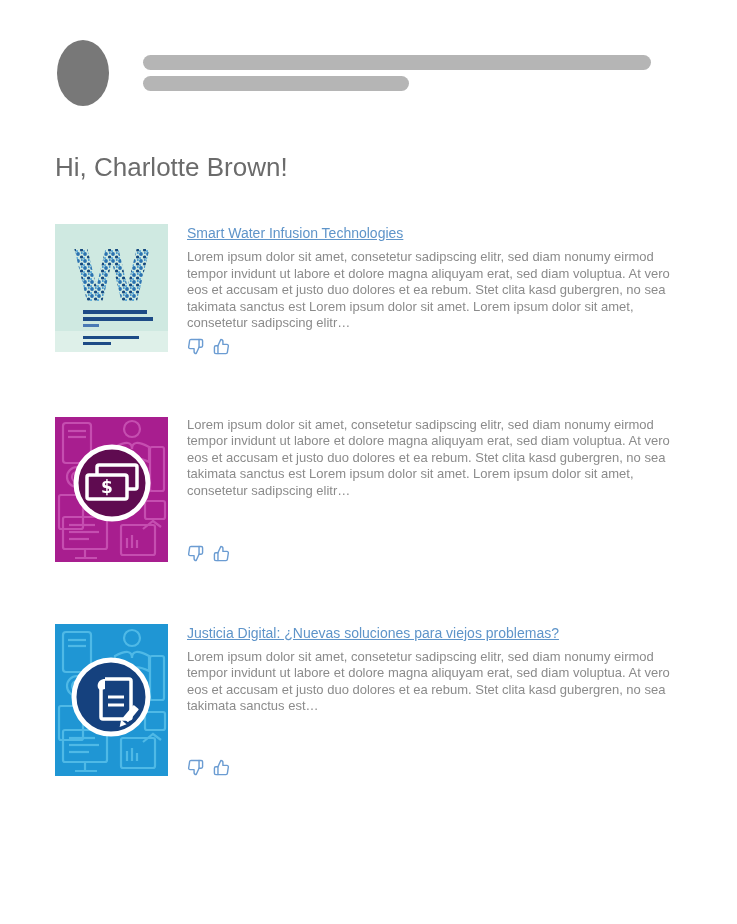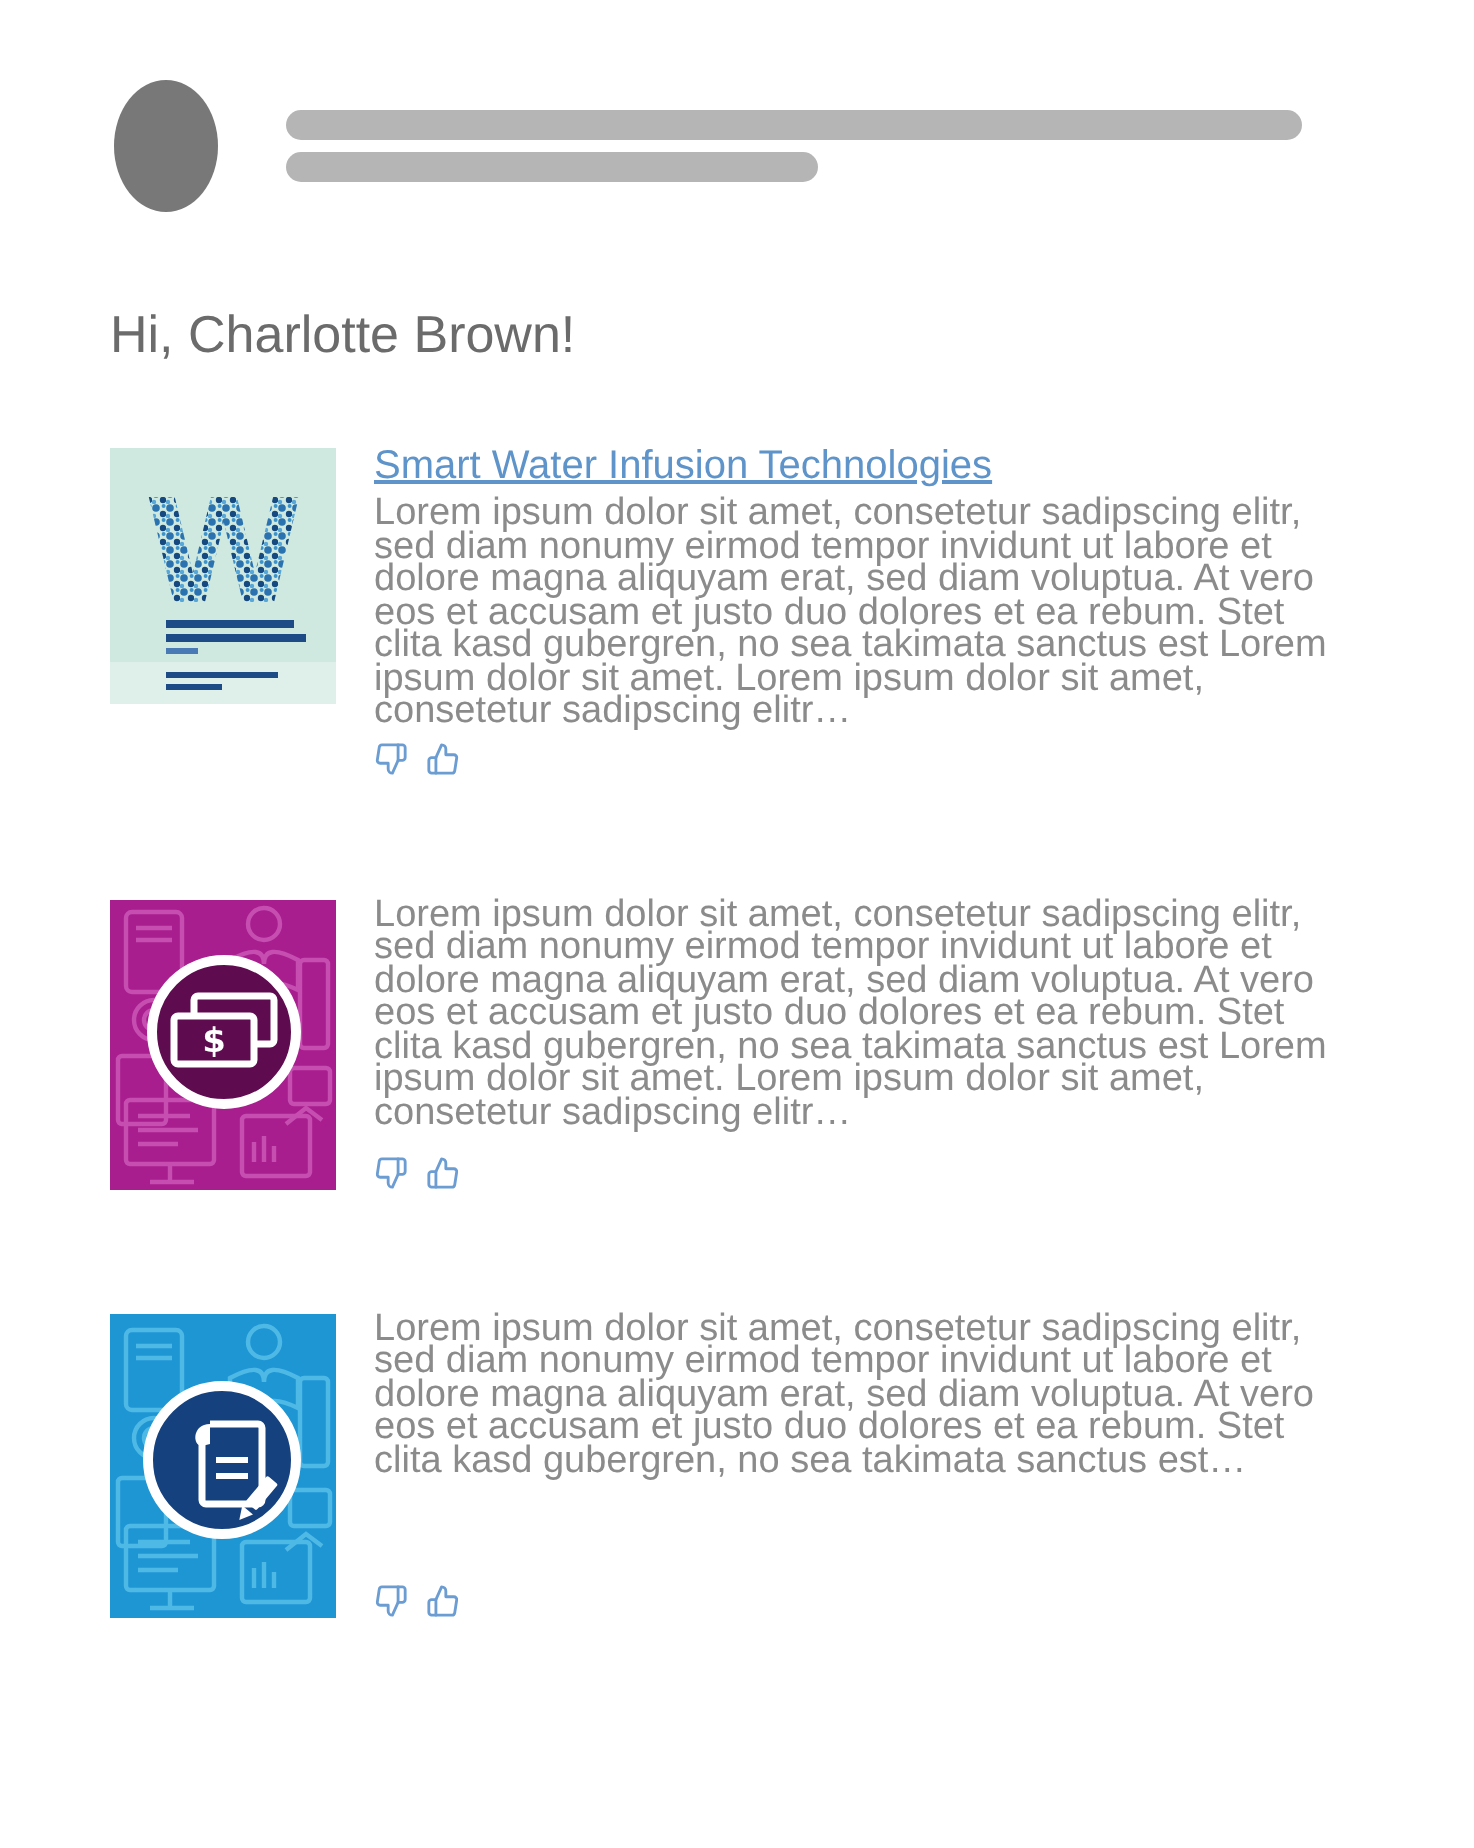--- a/index.html
+++ b/index.html
@@ -21,22 +21,22 @@
   .greeting{font-size:26px;font-weight:400;color:var(--c-text1);margin:46px 0 0;line-height:30px;}
   .intro{font-size:26px;font-weight:400;color:var(--c-text1);margin:37px 0 0;line-height:34px;max-width:614px;}
   .intro a{color:var(--c-link);text-decoration:underline;cursor:pointer;}
 
   .cards{margin-top:42px;}
   .card{display:flex;align-items:stretch;margin-bottom:62px;}
   .card:last-child{margin-bottom:0;}
   .thumb{flex:0 0 113px;margin-right:19px;cursor:pointer;}
   .thumb svg{display:block;width:113px;}
   .content{display:flex;flex-direction:column;align-items:flex-start;width:496px;}
-  .card-title{font-size:20px;line-height:24px;color:var(--c-link);text-decoration:underline;margin:-3px 0 4px;cursor:pointer;}
-  .card-desc{font-size:19px;line-height:16.5px;color:var(--c-text2);margin:0;}
+  .card-title{font-size:14px;line-height:24px;color:var(--c-link);text-decoration:underline;margin:-3px 0 4px;cursor:pointer;}
+  .card-desc{font-size:13px;line-height:16.5px;color:var(--c-text2);margin:0;}
   .feedback{margin-top:auto;padding-top:6px;display:flex;gap:9px;align-items:center;}
   .fb-btn{width:17px;height:17px;display:inline-block;cursor:pointer;}
   .fb-btn svg{width:17px;height:17px;display:block;}
 </style>
 </head>
 <body>
 
 <div class="page">
 
   <div class="header">
@@ -179,20 +179,21 @@
           <path d="M50 55 c-9 0 -9 11 -4 11 l4 -1 z" fill="#ffffff"></path>
           <line x1="53" y1="73" x2="69" y2="73" stroke="#ffffff" stroke-width="3"></line>
           <line x1="53" y1="81" x2="69" y2="81" stroke="#ffffff" stroke-width="3"></line>
           <g transform="rotate(40 73 93)">
             <rect x="69.5" y="80" width="7" height="17" rx="1" fill="#ffffff"></rect>
             <polygon points="69.5,99.5 76.5,99.5 73,106" fill="#ffffff"></polygon>
           </g>
         </svg>
       </div>
       <div class="content">
+        <a href="#" class="card-title">Justicia Digital: ¿Nuevas soluciones para viejos problemas?</a>
         <p class="card-desc">Lorem ipsum dolor sit amet, consetetur sadipscing elitr, sed diam nonumy eirmod tempor invidunt ut labore et dolore magna aliquyam erat, sed diam voluptua. At vero eos et accusam et justo duo dolores et ea rebum. Stet clita kasd gubergren, no sea takimata sanctus est…</p>
         <div class="feedback">
           <span class="fb-btn">
             <svg viewBox="0 0 24 24" fill="none" stroke="#6b9cd2" stroke-width="2" stroke-linejoin="round" stroke-linecap="round">
                 <g transform="rotate(180 12 12)">
                   <path d="M14 9V5a3 3 0 0 0-3-3l-4 9v11h11.28a2 2 0 0 0 2-1.7l1.38-9a2 2 0 0 0-2-2.3z"></path>
                   <path d="M7 22H4a2 2 0 0 1-2-2v-7a2 2 0 0 1 2-2h3"></path>
                 </g>
               </svg>
           </span>

